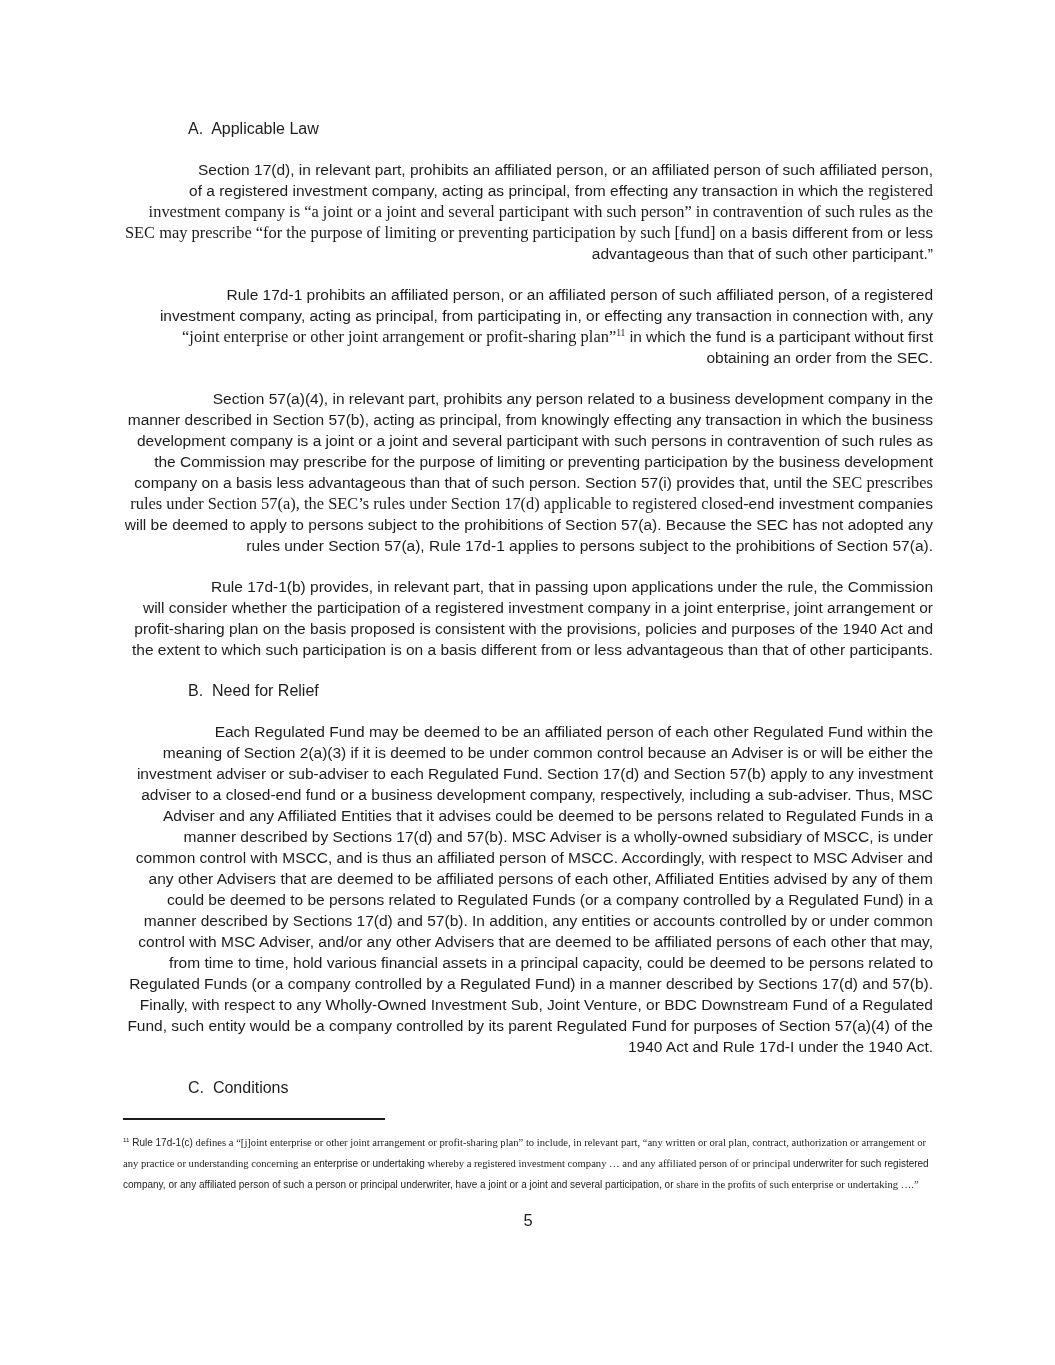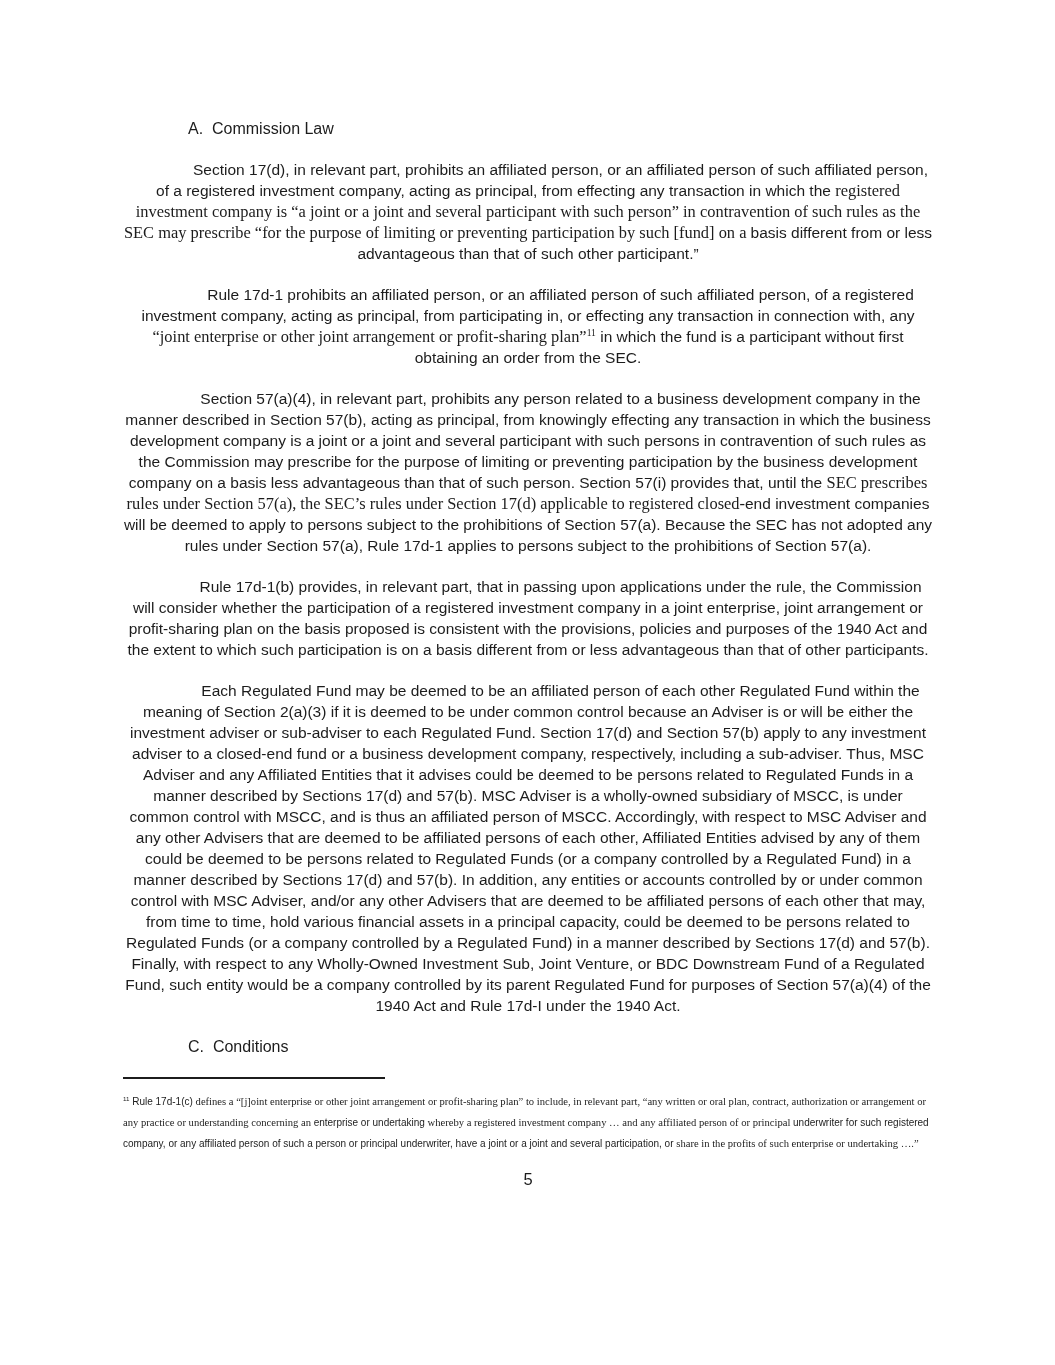--- a/index.html
+++ b/index.html
@@ -22,21 +22,21 @@
     font-weight: 400;
     margin: 0 0 20px 65px;
     white-space: pre;
     line-height: 21px;
   }
   .para {
     font-size: 15.5px;
     line-height: 21px;
     margin: 0 0 20px 0;
     text-indent: 65px;
-    text-align: center;
+    text-align: right;
   }
   .sans { font-family: "Liberation Sans", sans-serif; }
   .serif { font-family: "Liberation Serif", serif; font-size: 1.06em; }
   sup.fn-ref {
     font-size: 0.62em;
     vertical-align: super;
     line-height: 0;
   }
   .fn-sep {
     width: 262px;
@@ -57,30 +57,31 @@
     margin-top: 16px;
     font-family: "Liberation Sans", sans-serif;
   }
 </style>
 </head>
 <body>
 
 <div class="page">
   <div class="content">
 
-    <h3 class="heading">A.  Commission Law</h3>
+    <h3 class="heading">A.  Applicable Law</h3>
 
     <p class="para"><span class="sans">Section 17(d), in relevant part, prohibits an affiliated person, or an affiliated person of such affiliated person, of a registered investment company, acting as principal, from effecting any transaction in which the </span><span class="serif">registered investment company is “a joint or a joint and several participant with such person” in contravention of such rules as the SEC may prescribe “for the purpose of limiting or preventing participation by such [fund] on a </span><span class="sans">basis different from or less advantageous than that of such other participant.”</span></p>
 
     <p class="para"><span class="sans">Rule 17d-1 prohibits an affiliated person, or an affiliated person of such affiliated person, of a registered investment company, acting as principal, from participating in, or effecting any transaction in connection with, any </span><span class="serif">“joint enterprise or other joint arrangement or profit-</span><span class="serif">sharing plan”</span><sup class="serif fn-ref">11</sup><span class="sans"> in which the fund is a participant without first obtaining an order from the SEC.</span></p>
 
     <p class="para"><span class="sans">Section 57(a)(4), in relevant part, prohibits any person related to a business development company in the manner described in Section 57(b), acting as principal, from knowingly effecting any transaction in which the business development company is a joint or a joint and several participant with such persons in contravention of such rules as the Commission may prescribe for the purpose of limiting or preventing participation by the business development company on a basis less advantageous than that of such person. Section 57(i) provides that, until the </span><span class="serif">SEC prescribes rules under Section 57(a), the SEC’s rules under Section 17(d) applicable to registered closed-</span><span class="sans">end </span><span class="sans">investment companies will be deemed to apply to persons subject to the prohibitions of Section 57(a). Because the SEC has not adopted any rules under Section 57(a), Rule 17d-1 applies to persons subject to the prohibitions of Section 57(a).</span></p>
 
     <p class="para"><span class="sans">Rule 17d-1(b) provides, in relevant part, that in passing upon applications under the rule, the Commission will consider whether the participation of a registered investment company in a joint enterprise, joint arrangement or profit-sharing plan on the basis proposed is consistent with the provisions, policies and purposes of the 1940 Act and the extent to which such participation is on a basis different from or less advantageous than that of other participants.</span></p>
 
+    <h3 class="heading">B.  Need for Relief</h3>
 
     <p class="para"><span class="sans">Each Regulated Fund may be deemed to be an affiliated person of each other Regulated Fund within the meaning of Section 2(a)(3) if it is deemed to be under common control because an Adviser is or will be either the investment adviser or sub-adviser to each Regulated Fund. Section 17(d) and Section 57(b) apply to any investment adviser to a closed-end fund or a business development company, respectively, including a sub-adviser. Thus, MSC Adviser and any Affiliated Entities that it advises could be deemed to be persons related to Regulated Funds in a manner described by Sections 17(d) and 57(b). MSC Adviser is a wholly-owned subsidiary of MSCC, is under common control with MSCC, and is thus an affiliated person of MSCC. Accordingly, with respect to MSC Adviser and any other Advisers that are deemed to be affiliated persons of each other, Affiliated Entities advised by any of them could be deemed to be persons related to Regulated Funds (or a company controlled by a Regulated Fund) in a manner described by Sections 17(d) and 57(b). In addition, any entities or accounts controlled by or under common control with MSC Adviser, and/or any other Advisers that are deemed to be affiliated persons of each other that may, from time to time, hold various financial assets in a principal capacity, could be deemed to be persons related to Regulated Funds (or a company controlled by a Regulated Fund) in a manner described by Sections 17(d) and 57(b). Finally, with respect to any Wholly-Owned Investment Sub, Joint Venture, or BDC Downstream Fund of a Regulated Fund, such entity would be a company controlled by its parent Regulated Fund for purposes of Section 57(a)(4) of the 1940 Act and Rule 17d-I under the 1940 Act.</span></p>
 
     <h3 class="heading">C.  Conditions</h3>
 
     <div class="fn-sep"></div>
 
     <p class="footnote"><sup class="sans fn-ref">11</sup><span class="sans"> Rule 17d-1(c) </span><span class="serif">defines a “[j]oint enterprise or other joint arrangement or profit-sharing plan” to include, in relevant </span><span class="serif">part, “any written or oral plan, contract, authorization or arrangement or any practice or understanding concerning an </span><span class="sans">enterprise or undertaking </span><span class="serif">whereby a registered investment company … and any affiliated person of or principal </span><span class="sans">underwriter for such registered company, or any affiliated person of such a person or principal underwriter, have a joint or a joint and several participation, or </span><span class="serif">share in the profits of such enterprise or undertaking ….”</span></p>
 
     <div class="page-number">5</div>

